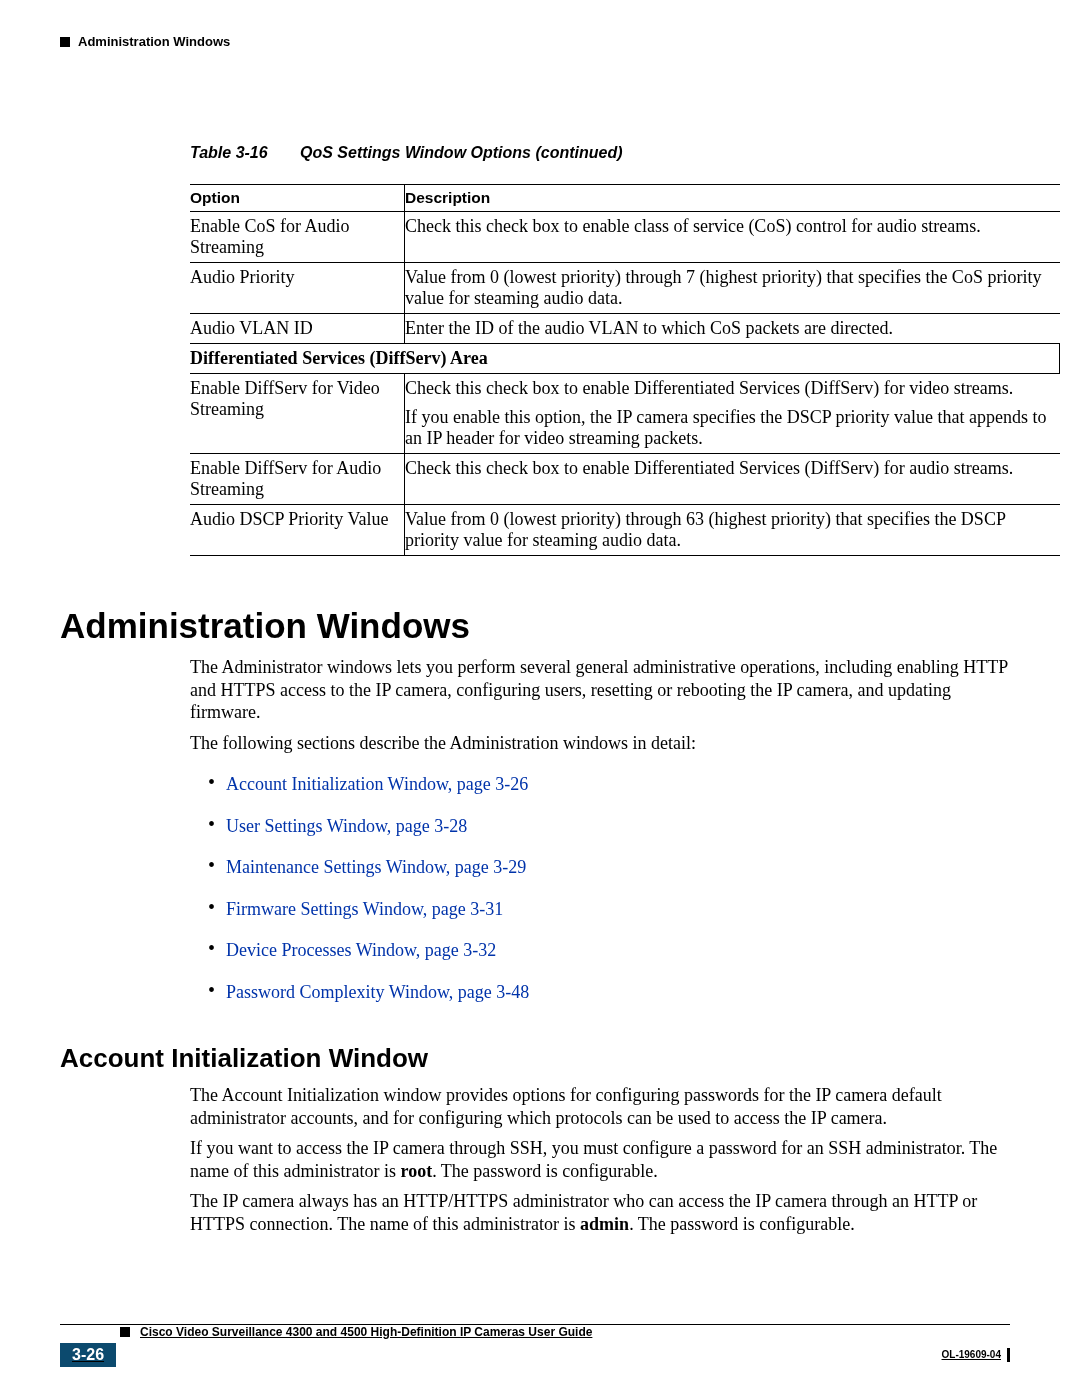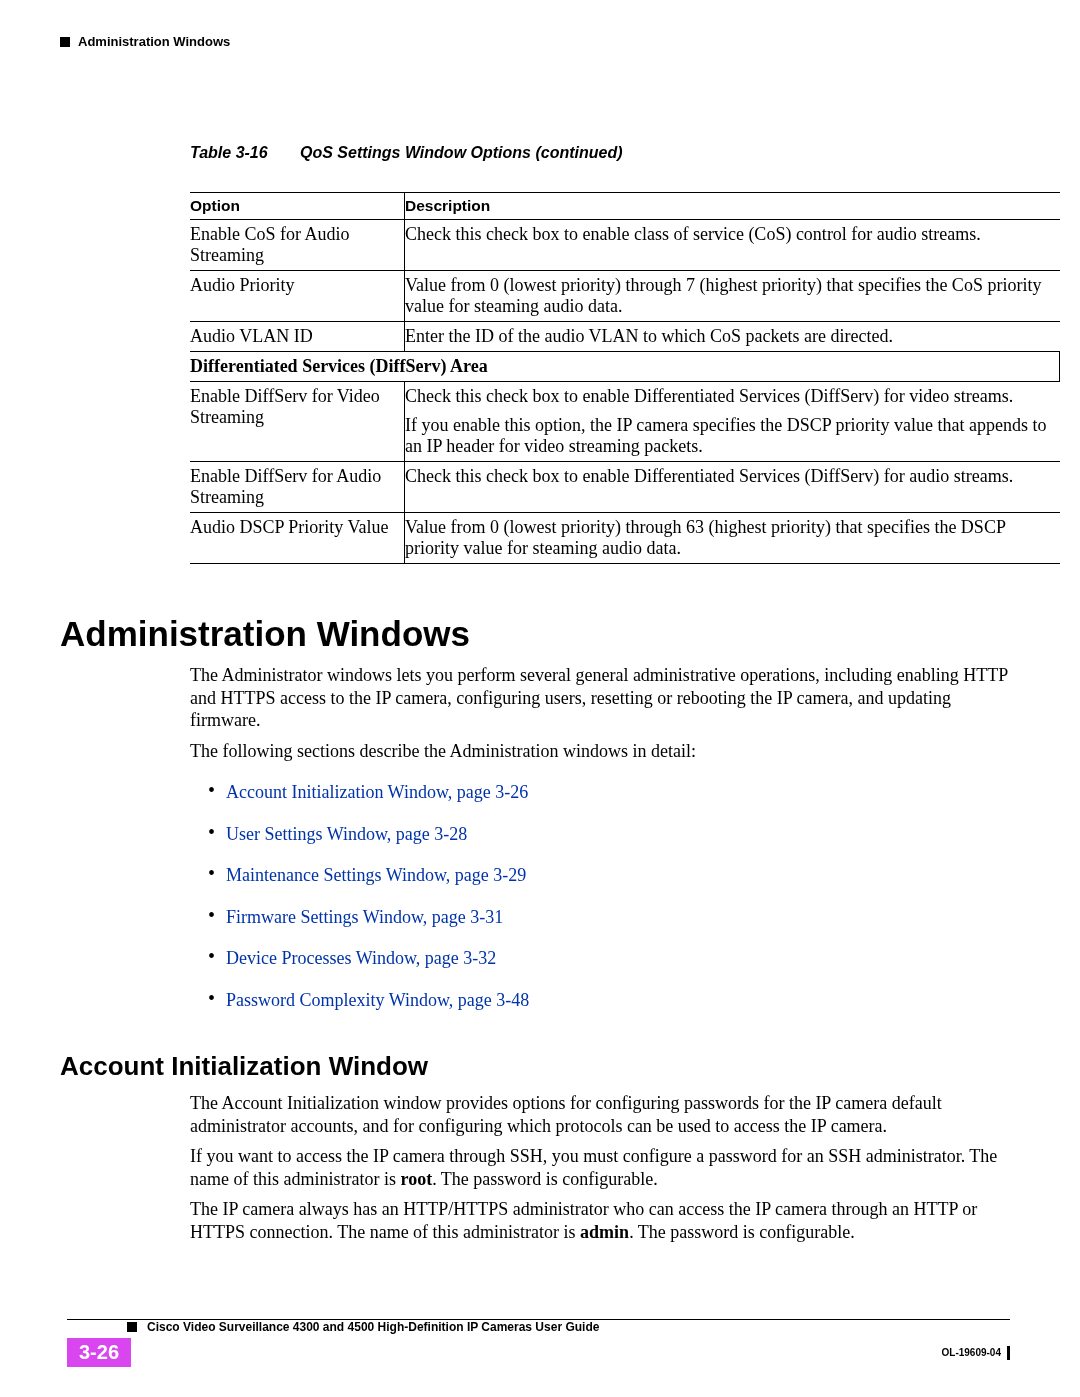--- a/index.html
+++ b/index.html
@@ -45,21 +45,21 @@
     font-family: Arial, Helvetica, sans-serif;
     font-style: italic;
     font-weight: bold;
     font-size: 16px;
   }
   .table-caption .tlabel { display:inline-block; width:110px; }
   table.opts {
     border-collapse: collapse;
     width: 870px;
     margin-left: 130px;
-    margin-top: 30px;
+    margin-top: 22px;
     font-size: 18px;
   }
   table.opts th, table.opts td {
     border-top: 1px solid #000;
     border-bottom: 1px solid #000;
     padding: 4px 4px 4px 0;
     text-align: left;
     vertical-align: top;
   }
   table.opts th {
@@ -107,41 +107,41 @@
     left:0;
     color:#000;
     font-size:20px;
     line-height:18px;
   }
   ul.links li a { color:#0033aa; text-decoration:none; }
   .p3 { display:inline;}
   .p3 b { font-weight:bold;}
   .footer {
     position: absolute;
-    left: 67px; right: 70px; bottom: 30px;
+    left: 60px; right: 70px; bottom: 30px; text-decoration: underline;
   }
   .footer-line {
     border-top: 1px solid #000;
     display:flex;
     align-items:center;
     font-family: Arial, Helvetica, sans-serif;
     font-weight:bold;
     font-size:12px;
   }
   .footer-line .sq { width:10px;height:10px;background:#000;margin:0 10px 0 60px;}
   .footer-bottom {
     display:flex;
     justify-content:space-between;
     align-items:center;
     margin-top:4px;
   }
   .page-num {
-    background:#d946ef;color:#fff;
-    font-family: Arial, Helvetica, sans-serif;
-    font-weight:bold;font-size:20px;
+    background:#0c4a6e;color:#fff;
+    font-family: Arial, Helvetica, sans-serif;
+    font-weight:bold;font-size:16px;
     padding:3px 12px;
   }
   .doc-id {
     font-family: Arial, Helvetica, sans-serif;
     font-weight:bold;font-size:10px;
   }
   .doc-id .bar{display:inline-block;width:3px;height:14px;background:#000;margin-left:6px;vertical-align:middle;}
   .header-line .bar{display:inline-block;width:3px;height:14px;background:#000;vertical-align:middle;}
 </style>
 </head>

